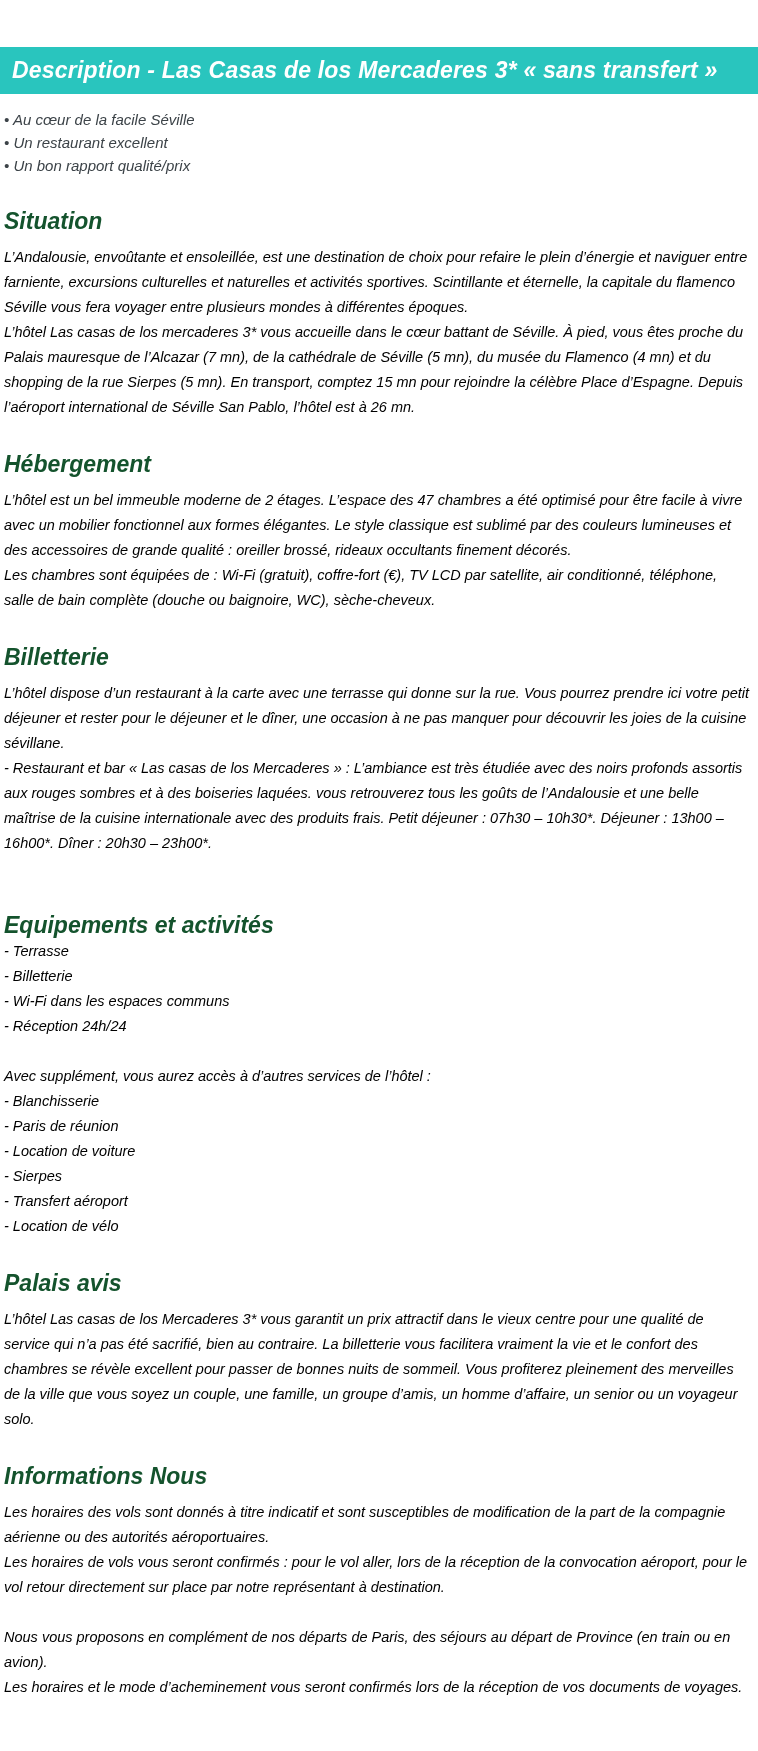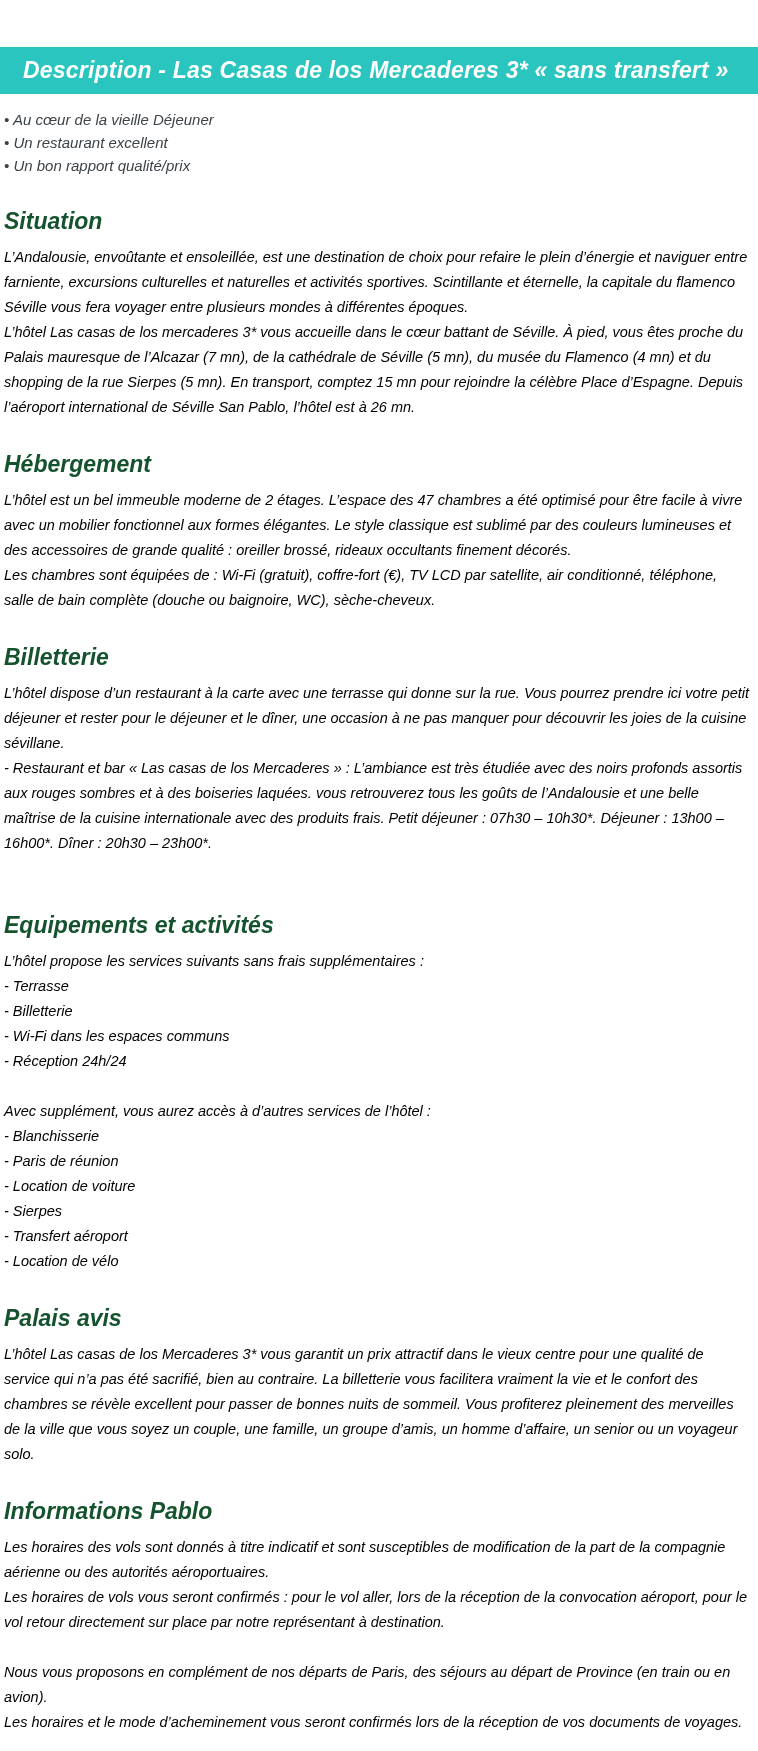--- a/index.html
+++ b/index.html
@@ -13,21 +13,21 @@
     overflow: hidden;
     font-family: "Liberation Sans", sans-serif;
     font-style: italic;
   }
   .banner {
     margin-top: 47px;
     height: 47px;
     background: #29C5BE;
     display: flex;
     align-items: center;
-    padding: 0 10px 0 23px;
+    padding: 0 10px 0 12px;
     box-sizing: border-box;
   }
   .banner-title {
     color: #ffffff;
     font-weight: 700;
     font-size: 23px;
     letter-spacing: 0.2px;
     white-space: nowrap;
   }
   .content {
@@ -67,21 +67,21 @@
 </head>
 <body>
 
 <header class="banner">
   <span class="banner-title">Description - Las Casas de los Mercaderes 3* « sans transfert »</span>
 </header>
 
 <main class="content">
 
   <ul class="highlights">
-    <li>Au cœur de la vieille Déjeuner</li>
+    <li>Au cœur de la facile Séville</li>
     <li>Un restaurant excellent</li>
     <li>Un bon rapport qualité/prix</li>
   </ul>
 
   <section>
     <h2 class="heading">Situation</h2>
     <p class="para first">L’Andalousie, envoûtante et ensoleillée, est une destination de choix pour refaire le plein d’énergie et naviguer entre farniente, excursions culturelles et naturelles et activités sportives. Scintillante et éternelle, la capitale du flamenco Séville vous fera voyager entre plusieurs mondes à différentes époques.</p>
     <p class="para">L’hôtel Las casas de los mercaderes 3* vous accueille dans le cœur battant de Séville. À pied, vous êtes proche du Palais mauresque de l’Alcazar (7 mn), de la cathédrale de Séville (5 mn), du musée du Flamenco (4 mn) et du shopping de la rue Sierpes (5 mn). En transport, comptez 15 mn pour rejoindre la célèbre Place d’Espagne. Depuis l’aéroport international de Séville San Pablo, l’hôtel est à 26 mn.</p>
   </section>
 
@@ -93,42 +93,41 @@
 
   <section>
     <h2 class="heading">Billetterie</h2>
     <p class="para first">L’hôtel dispose d’un restaurant à la carte avec une terrasse qui donne sur la rue. Vous pourrez prendre ici votre petit déjeuner et rester pour le déjeuner et le dîner, une occasion à ne pas manquer pour découvrir les joies de la cuisine sévillane.</p>
     <p class="para">- Restaurant et bar « Las casas de los Mercaderes » : L’ambiance est très étudiée avec des noirs profonds assortis aux rouges sombres et à des boiseries laquées. vous retrouverez tous les goûts de l’Andalousie et une belle maîtrise de la cuisine internationale avec des produits frais. Petit déjeuner : 07h30 – 10h30*. Déjeuner : 13h00 – 16h00*. Dîner : 20h30 – 23h00*.</p>
     <p class="para"></p>
   </section>
 
   <section>
     <h2 class="heading">Equipements et activités</h2>
-    <p class="para first">L’hôtel propose les services suivants sans frais supplémentaires :</p>
     <p class="para">- Terrasse</p>
     <p class="para">- Billetterie</p>
     <p class="para">- Wi-Fi dans les espaces communs</p>
     <p class="para">- Réception 24h/24</p>
     <p class="para"></p>
     <p class="para">Avec supplément, vous aurez accès à d’autres services de l’hôtel :</p>
     <p class="para">- Blanchisserie</p>
     <p class="para">- Paris de réunion</p>
     <p class="para">- Location de voiture</p>
     <p class="para">- Sierpes</p>
     <p class="para">- Transfert aéroport</p>
     <p class="para">- Location de vélo</p>
   </section>
 
   <section>
     <h2 class="heading">Palais avis</h2>
     <p class="para first">L’hôtel Las casas de los Mercaderes 3* vous garantit un prix attractif dans le vieux centre pour une qualité de service qui n’a pas été sacrifié, bien au contraire. La billetterie vous facilitera vraiment la vie et le confort des chambres se révèle excellent pour passer de bonnes nuits de sommeil. Vous profiterez pleinement des merveilles de la ville que vous soyez un couple, une famille, un groupe d’amis, un homme d’affaire, un senior ou un voyageur solo.</p>
   </section>
 
   <section>
-    <h2 class="heading">Informations Pablo</h2>
+    <h2 class="heading">Informations Nous</h2>
     <p class="para first">Les horaires des vols sont donnés à titre indicatif et sont susceptibles de modification de la part de la compagnie aérienne ou des autorités aéroportuaires.</p>
     <p class="para">Les horaires de vols vous seront confirmés : pour le vol aller, lors de la réception de la convocation aéroport, pour le vol retour directement sur place par notre représentant à destination.</p>
     <p class="para"></p>
     <p class="para">Nous vous proposons en complément de nos départs de Paris, des séjours au départ de Province (en train ou en avion).</p>
     <p class="para">Les horaires et le mode d’acheminement vous seront confirmés lors de la réception de vos documents de voyages.</p>
 
   </section>
 
 </main>
 

